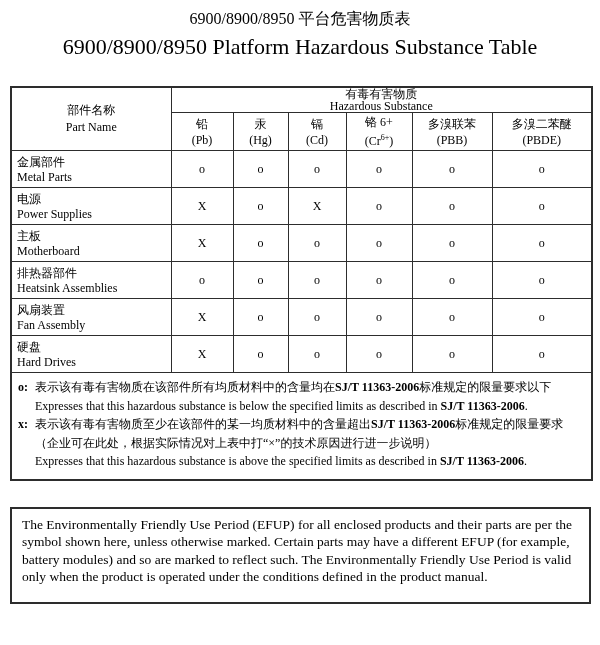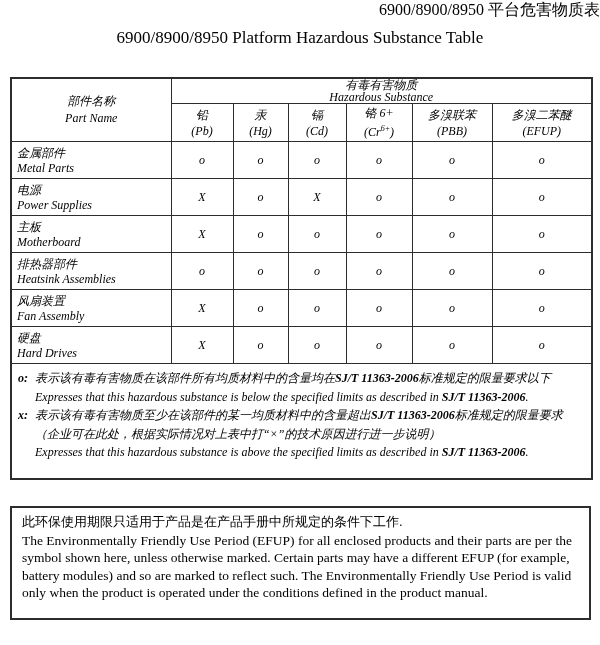--- a/index.html
+++ b/index.html
@@ -3,47 +3,46 @@
 <meta charset="utf-8">
 <style>
   * { box-sizing: border-box; }
   html, body { margin: 0; padding: 0; }
   body {
     width: 600px; height: 645px;
     background: #ffffff; color: #000000;
     font-family: "Liberation Serif", serif;
     overflow: hidden;
   }
-  .title-zh { text-align: right; font-size: 16px; line-height: 20px; padding-top: 0; }
-  .title-en { text-align: center; font-size: 17px; line-height: 21px; margin-top: 7px; }
+  .title-zh { text-align: center; font-size: 16px; line-height: 20px; padding-top: 9px; }
+  .title-en { text-align: center; font-size: 22px; line-height: 21px; margin-top: 7px; }
 
   table.hz-table {
     border-collapse: collapse; table-layout: fixed;
     width: 581px; margin: 29px 9px 0 10px;
     border: 2px solid #2d2d2d;
   }
   .hz-table th, .hz-table td {
     border: 1px solid #2d2d2d;
     font-weight: normal; padding: 0;
     text-align: center; vertical-align: middle;
     font-size: 12px;
-    font-style: italic;
   }
   .part-name-h { line-height: 17px; }
   .group-h { height: 24px; line-height: 12px; padding: 1px 0; }
   .sub-h { height: 38px; line-height: 16px; }
   .sub-h sup { font-size: 8px; }
   td.part-cell {
     text-align: left; padding: 4px 4px 2px 5px;
     height: 34px; line-height: 15px;
   }
   td.val-cell { height: 34px; font-size: 12px; }
   td.fn-cell {
     text-align: left; vertical-align: top;
-    padding: 5px 6px 16px 6px; height: 101px;
+    padding: 5px 6px 8px 6px; height: 101px;
   }
   .fn-line { font-size: 12px; line-height: 18.5px; }
   .fn-label { display: inline-block; width: 17px; font-weight: bold; }
   .fn-cont { padding-left: 17px; }
   .fn-line b { font-weight: bold; }
 
   .efup-box {
     width: 581px; margin: 26px 9px 0 10px;
     border: 2px solid #2d2d2d;
     padding: 5px 8px 8px 10px;
@@ -104,21 +103,21 @@
         <th class="sub-h">
           <span>铬 6+</span><br>
           <span><span>(Cr</span><sup>6+</sup><span>)</span></span>
         </th>
         <th class="sub-h">
           <span>多溴联苯</span><br>
           <span>(PBB)</span>
         </th>
         <th class="sub-h">
           <span>多溴二苯醚</span><br>
-          <span>(EFUP)</span>
+          <span>(PBDE)</span>
         </th>
       </tr>
     </thead>
     <tbody>
       <tr>
         <td class="part-cell">
           <span>金属部件</span><br>
           <span>Metal Parts</span>
         </td>
         <td class="val-cell">o</td>
@@ -195,18 +194,17 @@
           <div class="fn-line"><span class="fn-label">x:</span><span>表示该有毒有害物质至少在该部件的某一均质材料中的含量超出</span><b>SJ/T 11363-2006</b><span>标准规定的限量要求</span></div>
           <div class="fn-line fn-cont">（企业可在此处，根据实际情况对上表中打“×”的技术原因进行进一步说明）</div>
           <div class="fn-line fn-cont"><span>Expresses that this hazardous substance is above the specified limits as described in </span><b>SJ/T 11363-2006</b><span>.</span></div>
         </td>
       </tr>
     </tbody>
   </table>
 
   <div class="efup-box">
     <div class="efup-zh">
-      <p>此环保使用期限只适用于产品是在产品手册中所规定的条件下工作.</p>
     </div>
     <p class="efup-en">The Environmentally Friendly Use Period (EFUP) for all enclosed products and their parts are per the symbol shown here, unless otherwise marked.  Certain parts may have a different EFUP (for example, battery modules) and so are marked to reflect such.  The Environmentally Friendly Use Period is valid only when the product is operated under the conditions defined in the product manual.</p>
   </div>
 
 </div>
 
 </body></html>

